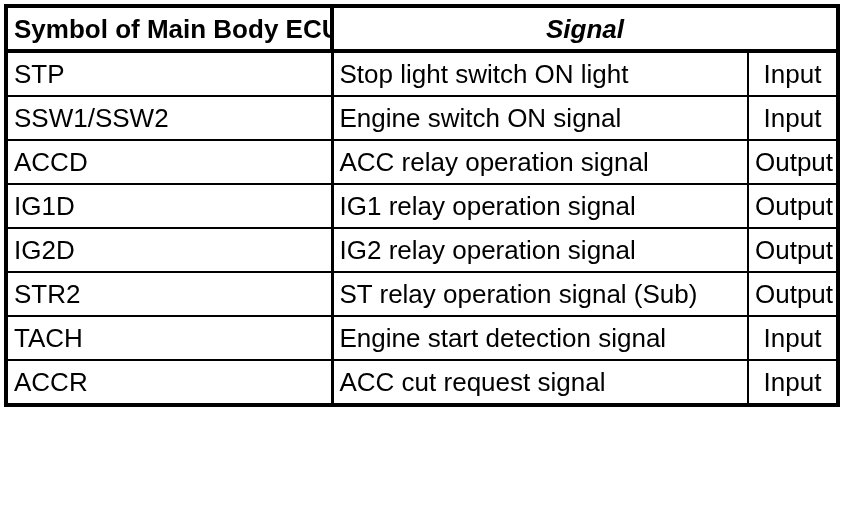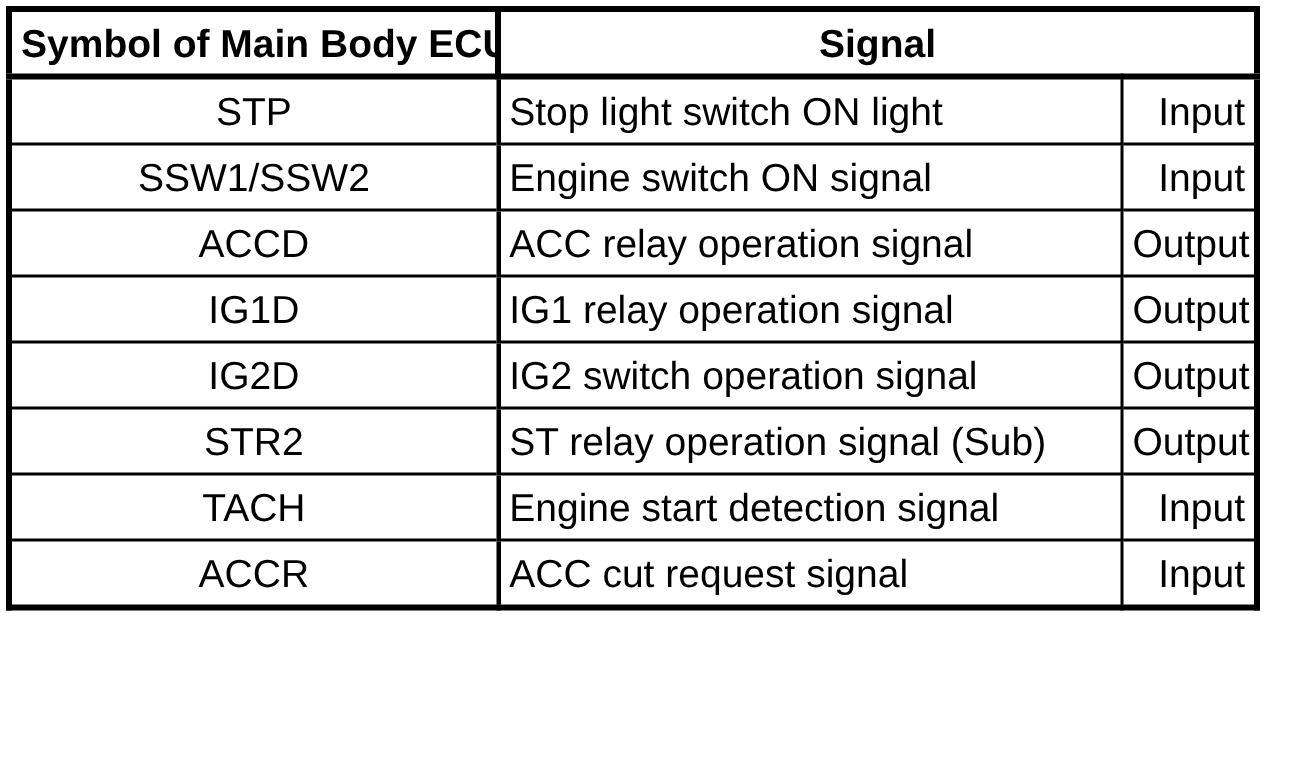--- a/index.html
+++ b/index.html
@@ -72,29 +72,30 @@
 
   th.hdr-symbol,
   th.hdr-signal {
     font-weight: bold;
   }
   th.hdr-symbol {
     text-align: left;
   }
   th.hdr-signal {
     text-align: center;
+    font-style: italic;
   }
 
   td.cell-symbol { text-align: left; }
   td.cell-signal { text-align: left; }
-  td.cell-dir    { text-align: right; }
+  td.cell-dir    { text-align: center; }
 
   
   th.hdr-symbol { border-right-width: 4px; }
-  td.cell-symbol { border-right-width: 3px; text-align: center; }
+  td.cell-symbol { border-right-width: 3px; }
 </style>
 </head>
 <body>
 
 <div class="page">
   <table class="ecu-table">
     <colgroup>
       <col class="col-symbol">
       <col class="col-signal">
       <col class="col-dir">
@@ -121,21 +122,21 @@
           <td class="cell-signal">ACC relay operation signal</td>
           <td class="cell-dir">Output</td>
         </tr>
         <tr>
           <td class="cell-symbol">IG1D</td>
           <td class="cell-signal">IG1 relay operation signal</td>
           <td class="cell-dir">Output</td>
         </tr>
         <tr>
           <td class="cell-symbol">IG2D</td>
-          <td class="cell-signal">IG2 switch operation signal</td>
+          <td class="cell-signal">IG2 relay operation signal</td>
           <td class="cell-dir">Output</td>
         </tr>
         <tr>
           <td class="cell-symbol">STR2</td>
           <td class="cell-signal">ST relay operation signal (Sub)</td>
           <td class="cell-dir">Output</td>
         </tr>
         <tr>
           <td class="cell-symbol">TACH</td>
           <td class="cell-signal">Engine start detection signal</td>

